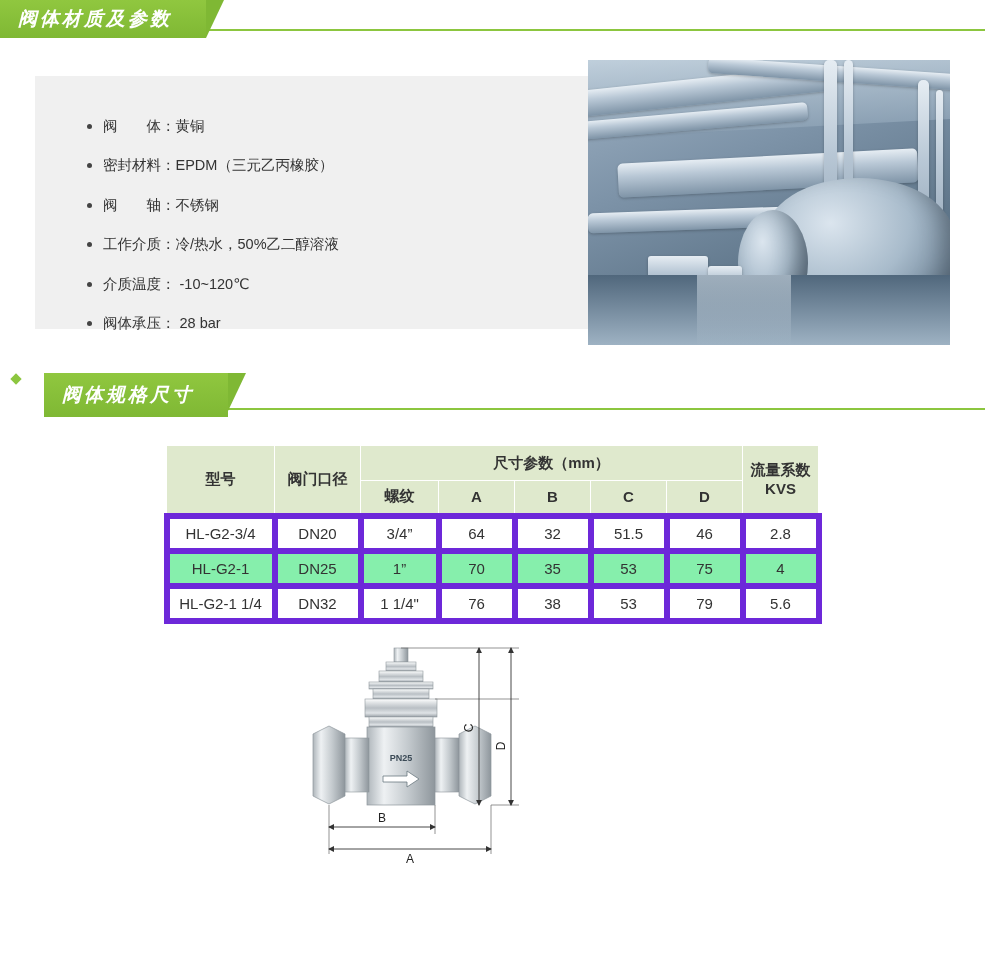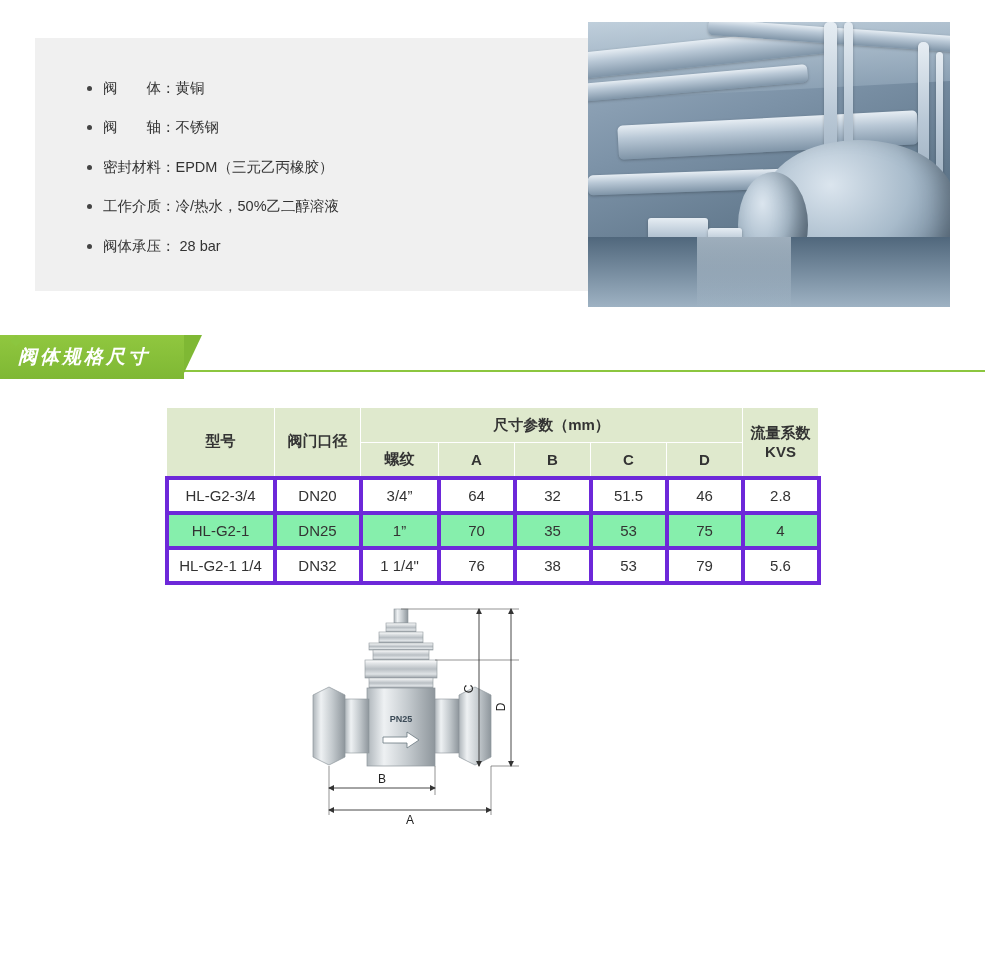--- a/index.html
+++ b/index.html
@@ -149,49 +149,54 @@
     height: 35px;
   }
   table.spec thead th {
     background: #dfe9cd;
     font-weight: bold;
     font-size: 15px;
     color: #333;
   }
   table.spec tbody td {
     background: #ffffff;
-    border: 4px solid #6d28d9;
+    border: 6px solid #6d28d9;
   }
   table.spec tbody tr.alt td { background: #86efac; }
   .c-model { width: 108px; }
   .c-dn    { width: 86px; margin-left: 8px; }
   .c-thread{ width: 78px; margin-left: 20px; }
   .c-dim   { width: 76px; }
   .c-kvs   { width: 76px; }
 
   
   .drawing-wrap {
     margin-top: 18px;
     display: flex;
     justify-content: center;
   }
 </style>
 </head>
 <body>
 
 <div class="page">
 
+  <div class="section-header">
+    <div class="sh-tab">阀体材质及参数</div>
+    <div class="sh-line"></div>
+  </div>
 
   <div class="material-wrap">
 
     <ul class="material-list">
       <li>阀　　体：黄铜</li>
+      <li>密封材料：EPDM（三元乙丙橡胶）</li>
       <li>阀　　轴：不锈钢</li>
-      <li>密封材料：EPDM（三元乙丙橡胶）</li>
       <li>工作介质：冷/热水，50%乙二醇溶液</li>
+      <li>介质温度： -10~120℃</li>
       <li>阀体承压： 28 bar</li>
     </ul>
 
     <div class="material-image">
       <div class="mi-bg"></div>
       <div class="mi-ceil"></div>
 
       <div class="mi-pipe" style="left:-10px; top:18px; width:250px; height:26px; transform:rotate(-6deg);"></div>
       <div class="mi-pipe" style="left:-10px; top:52px; width:230px; height:18px; transform:rotate(-5deg);"></div>
       <div class="mi-pipe" style="left:120px; top:6px; width:260px; height:16px; transform:rotate(4deg);"></div>
@@ -205,21 +210,21 @@
 
       <div class="mi-tank" style="left:176px; top:118px; width:190px; height:150px;"></div>
       <div class="mi-tank" style="left:150px; top:150px; width:70px; height:106px; border-radius:50%;"></div>
 
       <div class="mi-pipe" style="left:60px; top:196px; width:60px; height:42px; border-radius:3px;"></div>
       <div class="mi-pipe" style="left:120px; top:206px; width:34px; height:32px; border-radius:3px;"></div>
       <div class="mi-floor"></div>
     </div>
   </div>
 
-  <div style="position:relative; margin-top:28px;">
+  <div style="position:relative; margin-top:28px;padding-left:44px;">
     <div class="diamond"></div>
     <div class="section-header alt" style="margin-top:8px;">
       <div class="sh-tab">阀体规格尺寸</div>
       <div class="sh-line"></div>
     </div>
   </div>
 
   <div class="table-wrap">
     <table class="spec">
       <thead>

